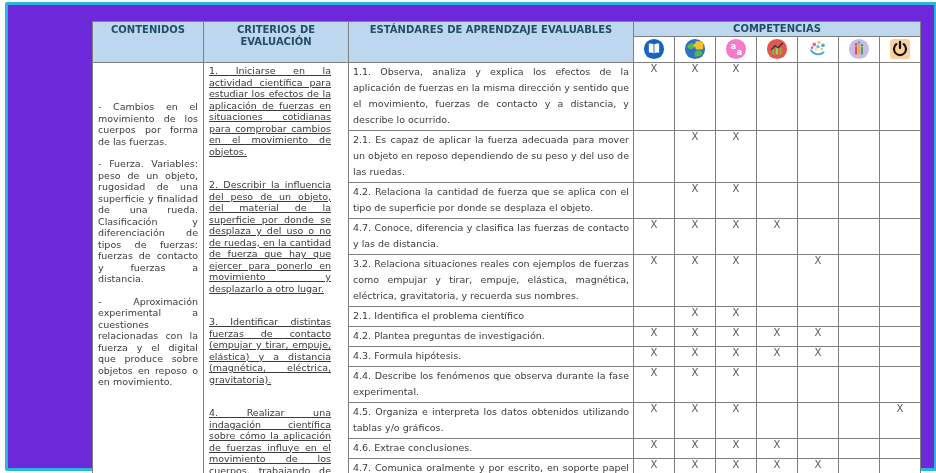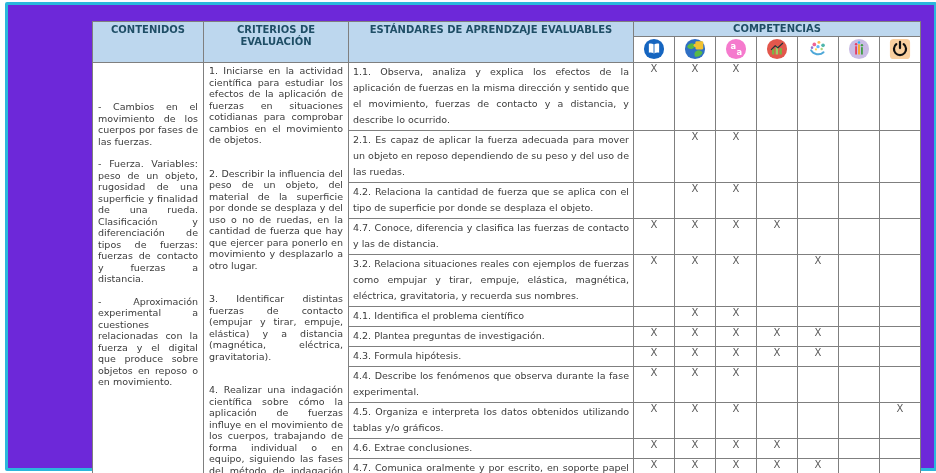--- a/index.html
+++ b/index.html
@@ -30,21 +30,21 @@
   }
   th.comp-hdr{padding:1px 4px;height:13px;}
   th.icon-cell{background:#ffffff;text-align:center;vertical-align:middle;padding:1px 0;height:26px;}
   .icon-cell svg{width:22px;height:22px;display:inline-block;vertical-align:middle;}
   td.contenidos-cell,td.criterios-cell{
     font-size:9.5px;line-height:11.5px;color:#3B3B3B;
     text-align:justify;padding:2px 5px;background:#fff;
   }
   td.contenidos-cell .para{margin:0 0 11px 0;}
   td.contenidos-cell .para.first{margin-top:36px;}
-  td.criterios-cell .para{margin:0 0 22px 0;}
+  td.criterios-cell .para{margin:0 12px 22px 0;text-decoration:underline;}
   td.std{
     font-size:9.5px;line-height:16px;color:#3B3B3B;
     text-align:justify;padding:1px 4px 2px 4px;background:#fff;
   }
   td.mark{
     text-align:center;vertical-align:middle;
     font-size:10px;color:#595959;background:#fff;padding:0;
   }
   col.c-cont{width:111px;}
   col.c-crit{width:145px;}
@@ -136,21 +136,21 @@
             <rect x="1" y="1" width="22" height="22" rx="4" fill="#FAD0A0"></rect>
             <path d="M12 4.2 L12 11" stroke="#111111" stroke-width="2.4" stroke-linecap="round"></path>
             <path d="M8 6.8 A6.6 6.6 0 1 0 16 6.8" stroke="#111111" stroke-width="2.4" fill="none" stroke-linecap="round"></path>
           </svg>
         </th>
       </tr>
     </thead>
     <tbody id="standards-tbody">
         <tr>
           <td class="contenidos-cell" rowspan="14">
-            <div class="para first">- Cambios en el movimiento de los cuerpos por fases de las fuerzas.</div>
+            <div class="para first">- Cambios en el movimiento de los cuerpos por forma de las fuerzas.</div>
             <div class="para">- Fuerza. Variables: peso de un objeto, rugosidad de una superficie y finalidad de una rueda. Clasificación y diferenciación de tipos de fuerzas: fuerzas de contacto y fuerzas a distancia.</div>
             <div class="para">- Aproximación experimental a cuestiones relacionadas con la fuerza y el digital que produce sobre objetos en reposo o en movimiento.</div>
           </td>
           <td class="criterios-cell" rowspan="14">
             <div class="para first">1. Iniciarse en la actividad científica para estudiar los efectos de la aplicación de fuerzas en situaciones cotidianas para comprobar cambios en el movimiento de objetos.</div>
             <div class="para">2. Describir la influencia del peso de un objeto, del material de la superficie por donde se desplaza y del uso o no de ruedas, en la cantidad de fuerza que hay que ejercer para ponerlo en movimiento y desplazarlo a otro lugar.</div>
             <div class="para">3. Identificar distintas fuerzas de contacto (empujar y tirar, empuje, elástica) y a distancia (magnética, eléctrica, gravitatoria).</div>
             <div class="para">4. Realizar una indagación científica sobre cómo la aplicación de fuerzas influye en el movimiento de los cuerpos, trabajando de forma individual o en equipo, siguiendo las fases del método de indagación científica.</div>
           </td>
           <td class="std">1.1. Observa, analiza y explica los efectos de la aplicación de fuerzas en la misma dirección y sentido que el movimiento, fuerzas de contacto y a distancia, y describe lo ocurrido.</td>
@@ -196,21 +196,21 @@
           <td class="std">3.2. Relaciona situaciones reales con ejemplos de fuerzas como empujar y tirar, empuje, elástica, magnética, eléctrica, gravitatoria, y recuerda sus nombres.</td>
           <td class="mark">X</td>
           <td class="mark">X</td>
           <td class="mark">X</td>
           <td class="mark"></td>
           <td class="mark">X</td>
           <td class="mark"></td>
           <td class="mark"></td>
         </tr>
         <tr>
-          <td class="std">4.1. Identifica el problema científico</td>
+          <td class="std">2.1. Identifica el problema científico</td>
           <td class="mark"></td>
           <td class="mark">X</td>
           <td class="mark">X</td>
           <td class="mark"></td>
           <td class="mark"></td>
           <td class="mark"></td>
           <td class="mark"></td>
         </tr>
         <tr>
           <td class="std">4.2. Plantea preguntas de investigación.</td>

